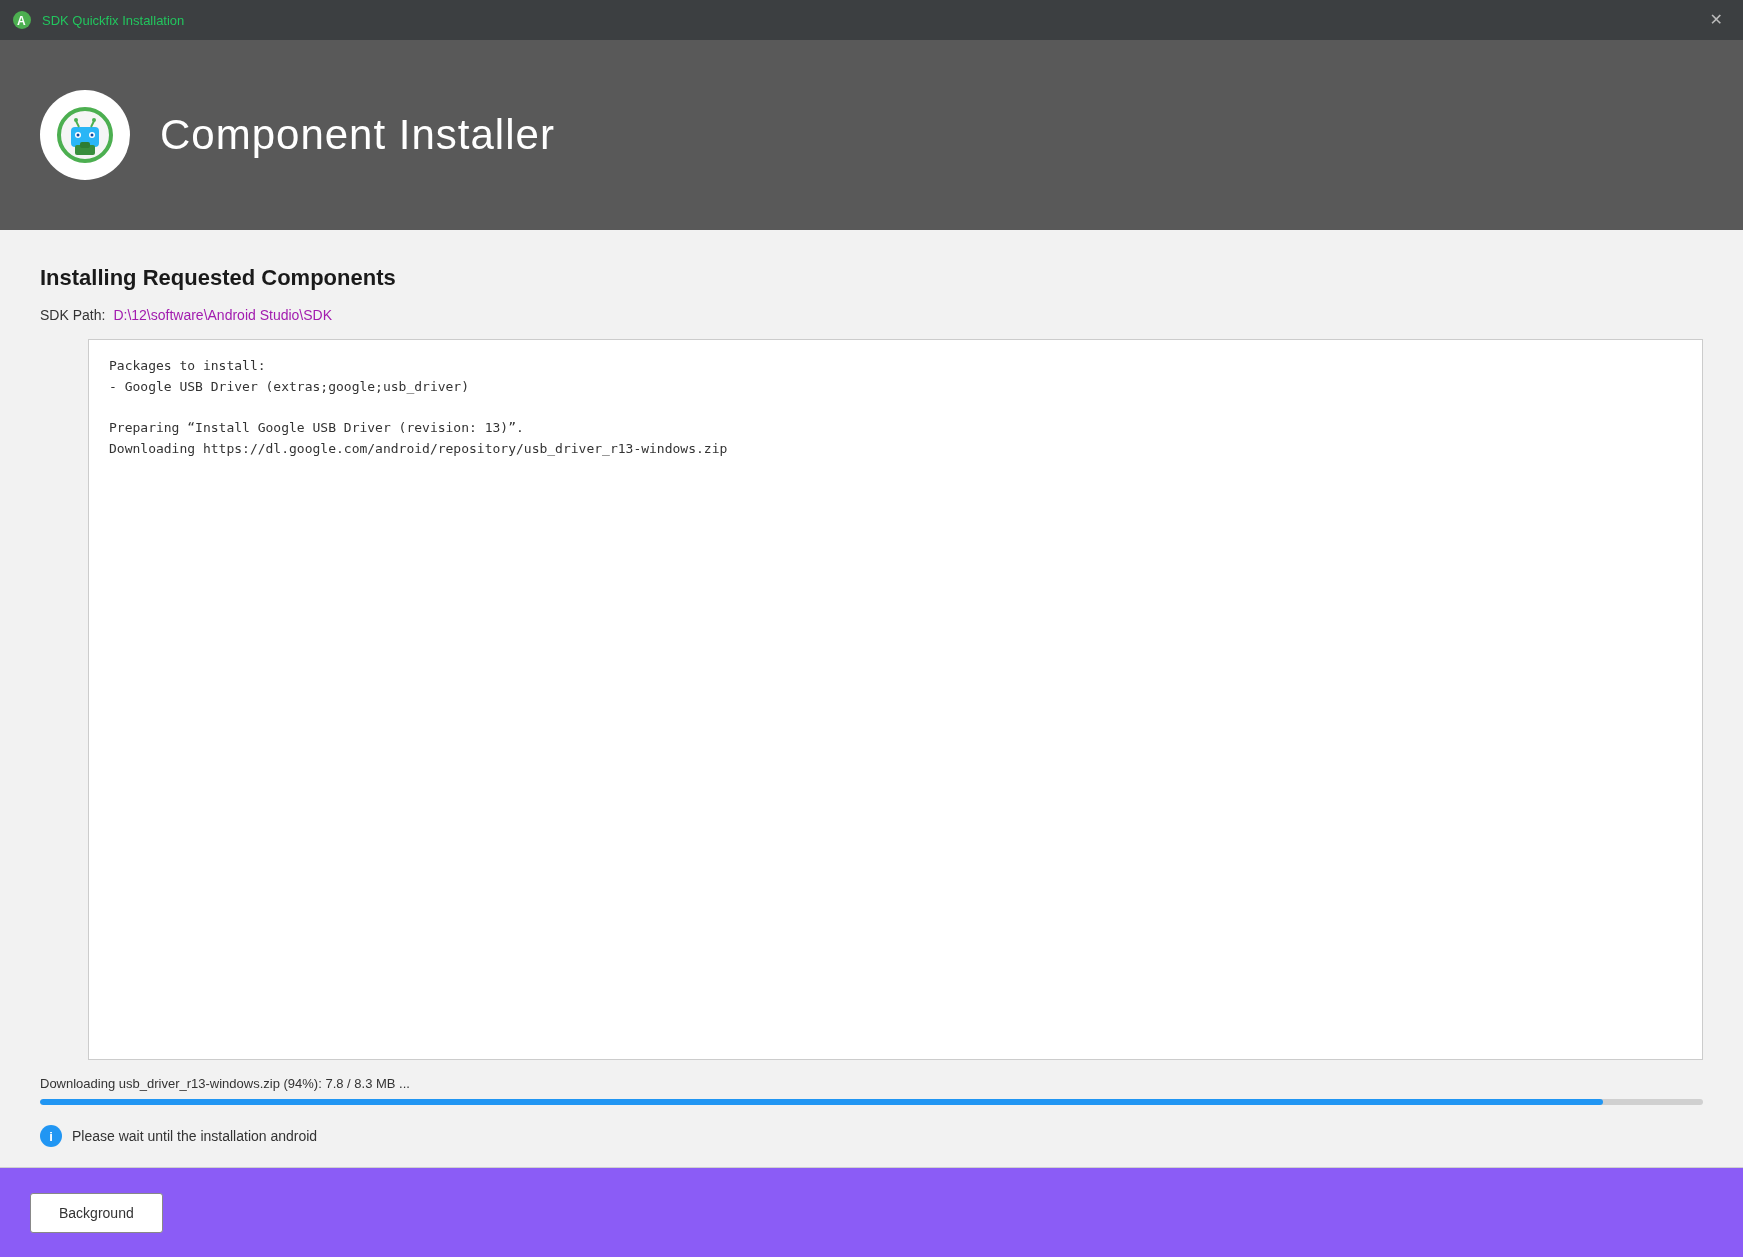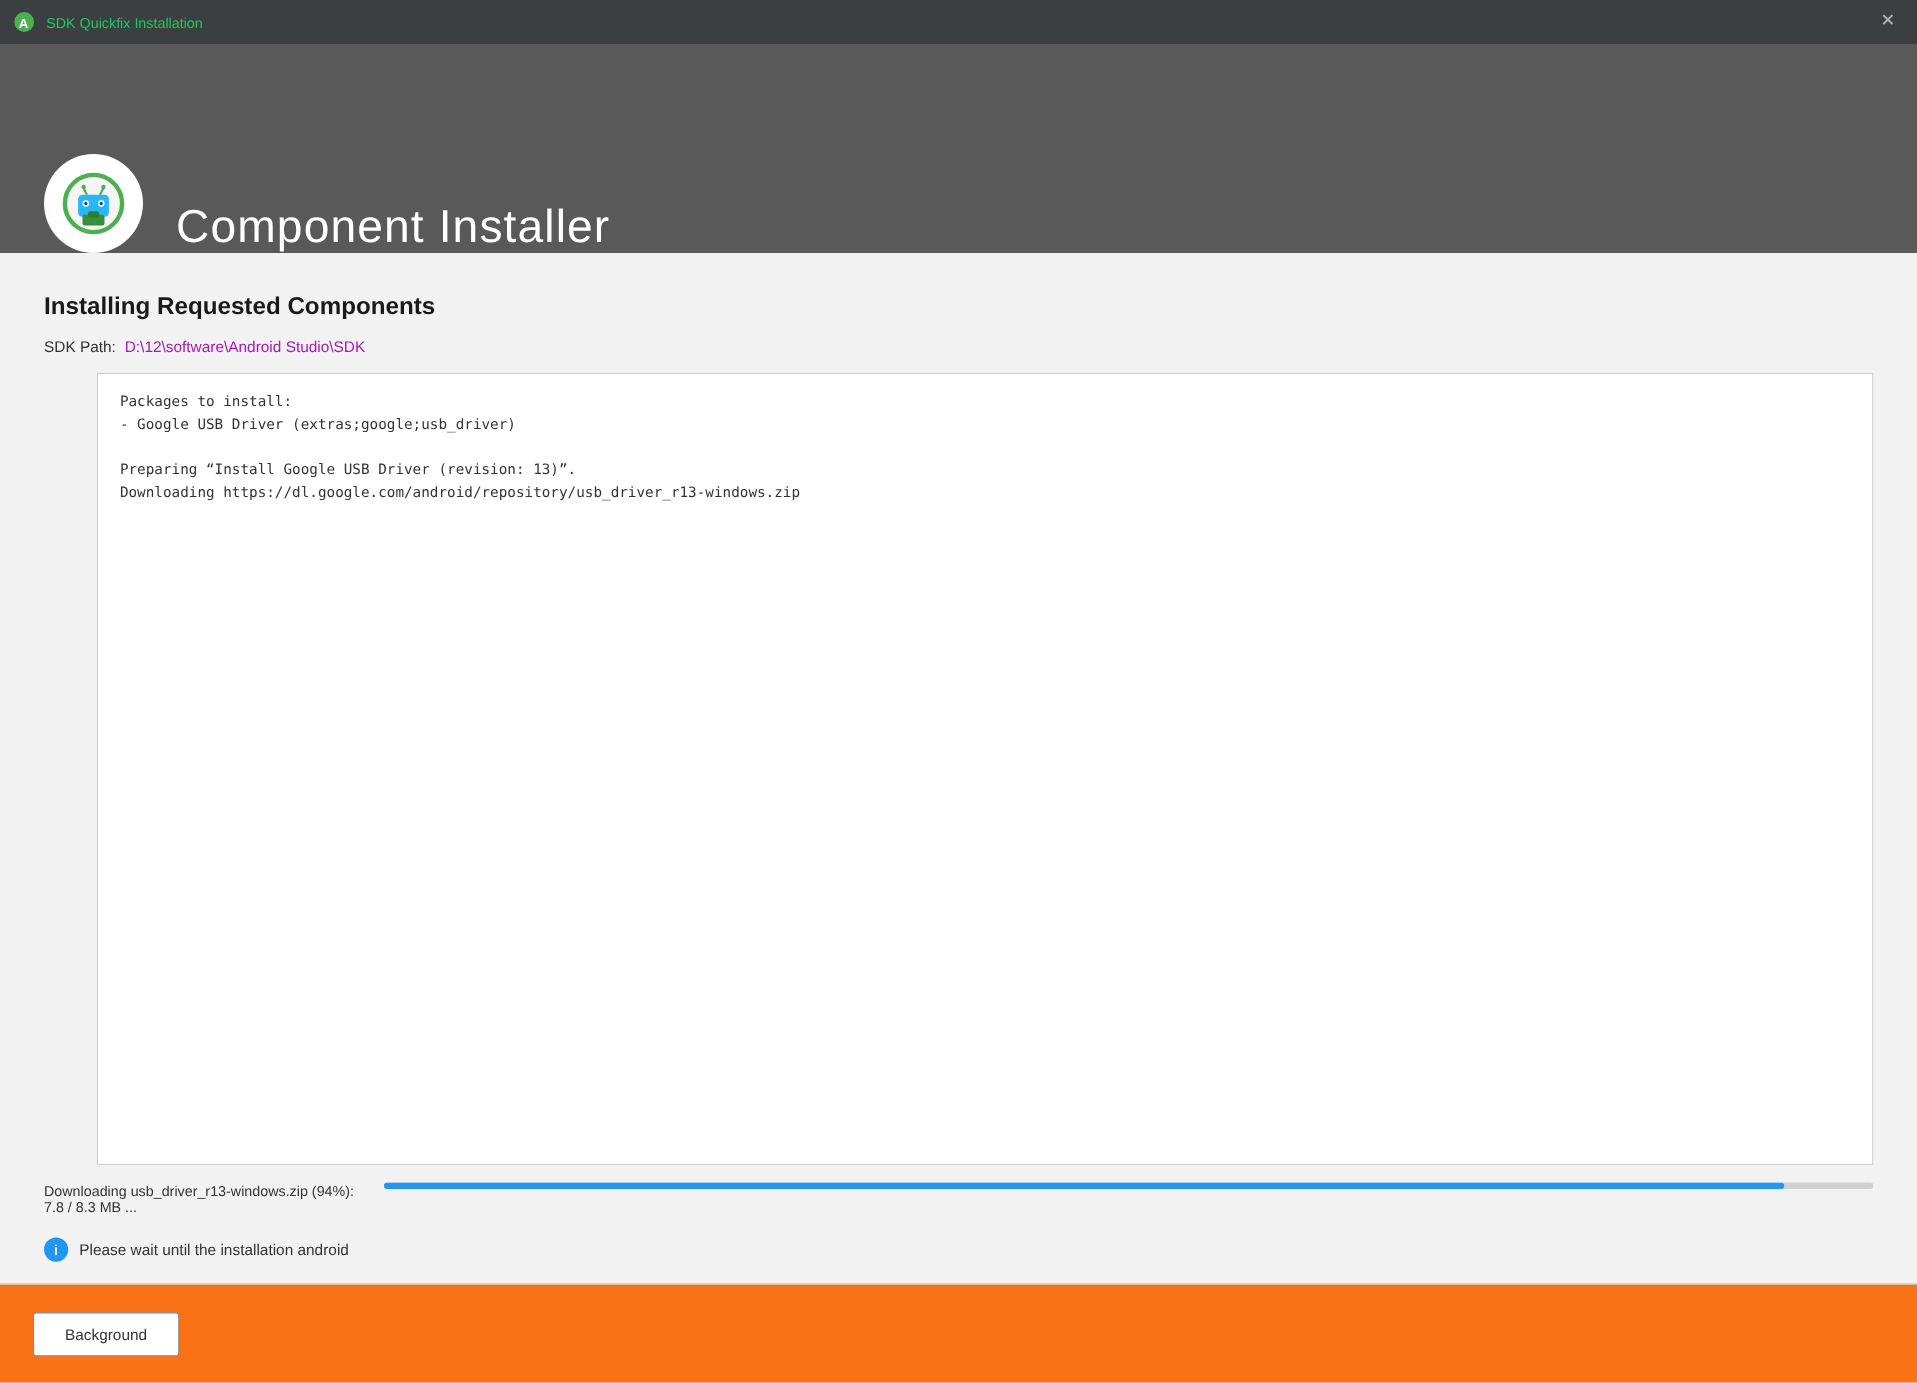--- a/index.html
+++ b/index.html
@@ -53,21 +53,21 @@
       border: none;
       padding: 4px 8px;
       line-height: 1;
     }
 
     
     .header-banner {
       background: #595959;
       height: 190px;
       display: flex;
-      align-items: flex-end;
+      align-items: center;
       padding: 0 40px;
       gap: 30px;
       flex-shrink: 0;
     }
 
     .header-logo {
       width: 90px;
       height: 90px;
       background: white;
       border-radius: 50%;
@@ -132,21 +132,21 @@
     }
 
     .log-area pre {
       white-space: pre-wrap;
       word-break: break-all;
     }
 
     
     .progress-section {
       display: flex;
-      flex-direction: row;
+      flex-direction: column;
       gap: 8px;
     }
 
     .progress-label {
       font-size: 13px;
       color: #333;
     }
 
     .progress-bar-track {
       width: 100%;
@@ -186,21 +186,21 @@
       display: flex;
       align-items: center;
       justify-content: center;
       font-size: 13px;
       font-weight: bold;
       flex-shrink: 0;
     }
 
     
     .footer {
-      background: #f97316;
+      background: #8b5cf6;
       border-top: 1px solid #d0d0d0;
       height: 90px;
       display: flex;
       align-items: center;
       padding: 0 30px;
       justify-content: space-between;
       flex-shrink: 0;
     }
 
     .footer-left {

